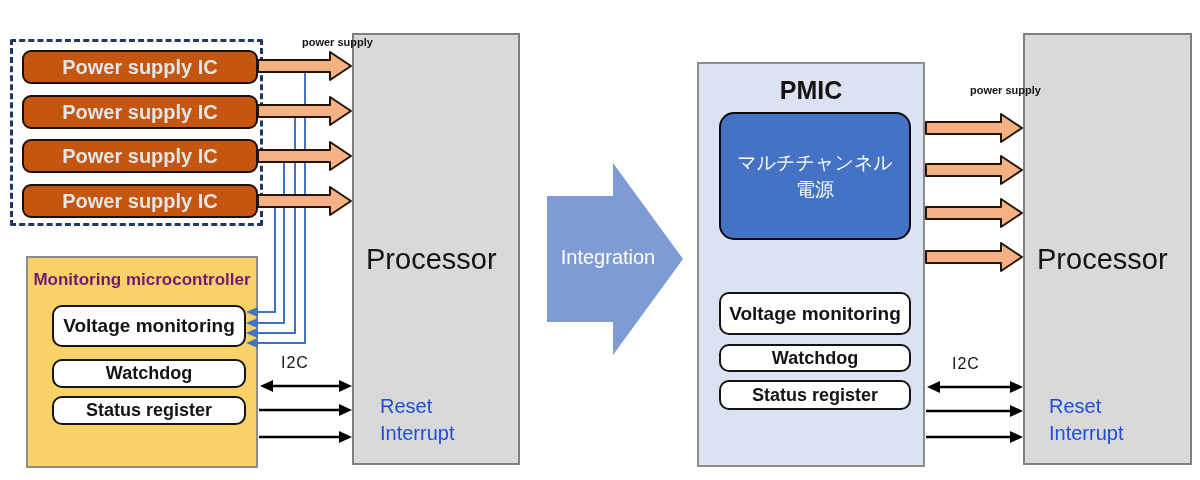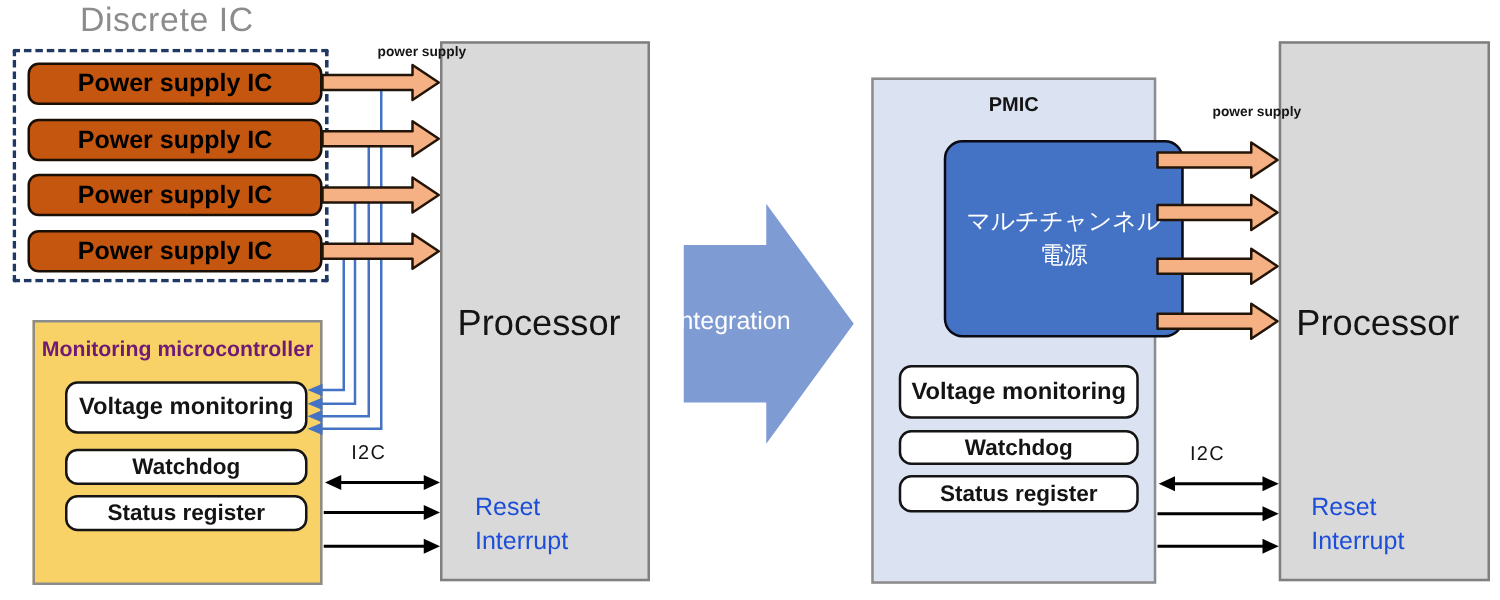--- a/index.html
+++ b/index.html
@@ -6,21 +6,21 @@
   html,body { background:#ffffff; }
   body { font-family:"Liberation Sans","DejaVu Sans",sans-serif; }
   #stage { position:relative; width:1200px; height:480px; background:#ffffff; overflow:hidden; }
 
   .abs { position:absolute; }
 
   
   .discrete-title { left:64px; top:1px; font-size:27px; color:#8C8C8C; letter-spacing:.5px; }
   .dashed-group { left:10px; top:39px; width:253px; height:187px; border:3px dashed #1F3864; border-radius:2px; }
   .psu-box { left:22px; width:236px; height:34px; background:#C4560F; border:2px solid #1A0F04;
-             border-radius:9px; color:#000000; font-size:20px; font-weight:bold;
+             border-radius:9px; color:#e5e5e5; font-size:20px; font-weight:bold;
              display:flex; align-items:center; justify-content:center; }
   .psu-1 { top:50px; } .psu-2 { top:95px; } .psu-3 { top:139px; } .psu-4 { top:184px; }
 
   .mcu-box { left:26px; top:256px; width:232px; height:212px; background:#F8D266; border:2px solid #8C8C8C; }
   .mcu-title { left:0; top:12px; width:100%; text-align:center; font-size:17px; font-weight:bold; color:#701a75; }
   .white-chip { background:#ffffff; border:2px solid #141414; border-radius:10px; color:#141414;
                 font-weight:bold; display:flex; align-items:center; justify-content:center; }
   .mcu-vm { left:24px; top:47px;  width:194px; height:42px; font-size:19px; }
   .mcu-wd { left:24px; top:101px; width:194px; height:29px; font-size:18px; }
   .mcu-sr { left:24px; top:138px; width:194px; height:29px; font-size:18px; }
@@ -32,41 +32,40 @@
   .proc-signals { left:26px; top:358px; font-size:20px; color:#1d4ed8; line-height:27px; }
 
   .small-label { font-size:11px; font-weight:bold; color:#141414;margin-left:32px; }
   .ps-label-left  { left:270px; top:36px; }
   .ps-label-right { left:938px; top:84px; }
   .i2c-label { width:44px; text-align:left; font-size:16px; color:#141414; letter-spacing:1px; }
   .i2c-left  { left:281px; top:354px; }
   .i2c-right { left:952px; top:355px; }
 
   
-  .integration-label { left:538px; top:246px; width:140px; 
+  .integration-label { left:538px; top:246px; width:140px; text-align:center;
                        color:#ffffff; font-size:20px; }
 
   
   .pmic-box { left:697px; top:62px; width:228px; height:405px; background:#DBE2F1; border:2px solid #8C8C8C; }
-  .pmic-title { left:0; top:12px; width:100%; text-align:center; font-size:16px; font-weight:bold; color:#141414; }
-  .pmic-core { left:20px; top:48px; width:192px; height:158px; background:#4472C4; border:2px solid #0A0A14;
+  .pmic-title { left:0; top:12px; width:100%; text-align:center; font-size:25px; font-weight:bold; color:#141414; }
+  .pmic-core { left:20px; top:48px; width:192px; height:128px; background:#4472C4; border:2px solid #0A0A14;
                border-radius:15px; color:#ffffff; font-size:19px; line-height:27px;
-               display:flex; flex-direction:column; align-items:center; justify-content:center;margin-left:36px; }
+               display:flex; flex-direction:column; align-items:center; justify-content:center; }
   .pmic-vm { left:20px; top:228px; width:192px; height:43px; font-size:19px; }
   .pmic-wd { left:20px; top:280px; width:192px; height:28px; font-size:18px; }
   .pmic-sr { left:20px; top:316px; width:192px; height:30px; font-size:18px; }
 
   .overlay-svg { left:0; top:0; width:1200px; height:480px; pointer-events:none; }
 </style>
 </head>
 <body>
 
 <div id="stage">
 
-  <div class="abs discrete-title">Discrete IC</div>
 
   <div class="abs dashed-group"></div>
 
   <div class="abs psu-box psu-1">Power supply IC</div>
   <div class="abs psu-box psu-2">Power supply IC</div>
   <div class="abs psu-box psu-3">Power supply IC</div>
   <div class="abs psu-box psu-4">Power supply IC</div>
 
   <div class="abs mcu-box">
     <div class="abs mcu-title">Monitoring microcontroller</div>

